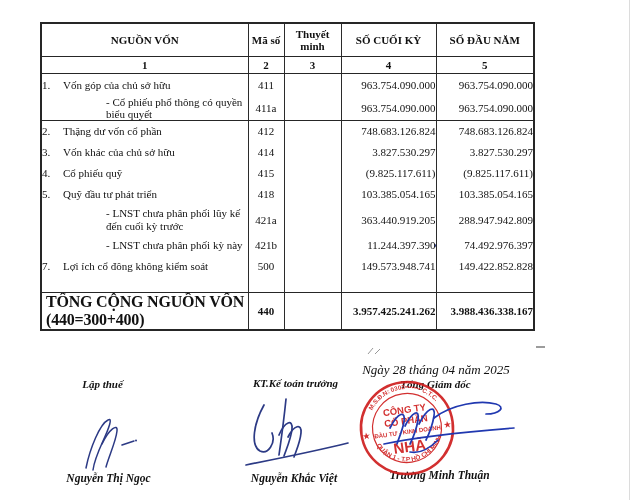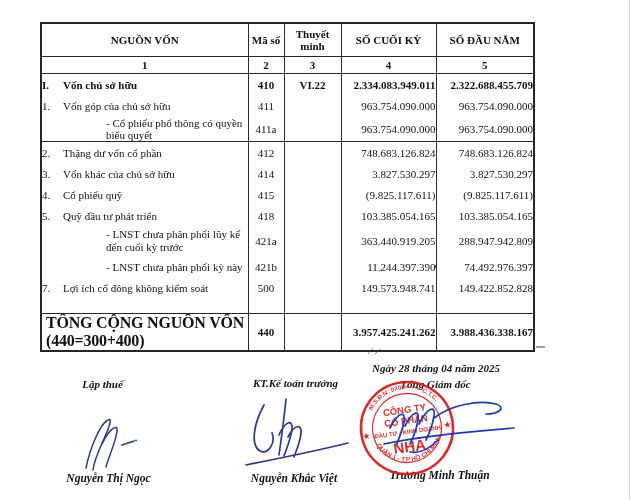--- a/index.html
+++ b/index.html
@@ -43,21 +43,21 @@
   }
   tr.total td.c-name{padding-left:4px;font-size:16px;letter-spacing:-0.2px;}
   .tick{
     position:absolute;right:-8px;top:2px;color:#2c3a85;font-size:12px;
     transform:rotate(-10deg);font-weight:bold;
   }
 
   
   .date-line{
     position:absolute;left:330px;top:362px;width:212px;text-align:center;
-    font-weight:bold;font-style:italic;font-size:11px;
+    font-weight:normal;font-style:italic;font-size:13px;
   }
   .sig-title{position:absolute;font-weight:bold;font-style:italic;font-size:11px;text-align:center;}
   .sig-title.t1{left:55px;top:378px;width:95px;}
   .sig-title.t2{left:243px;top:377px;width:105px;}
   .sig-title.t3{left:383px;top:378px;width:105px;}
   .sig-name{position:absolute;font-weight:bold;font-style:italic;font-size:11.5px;text-align:center;}
   .sig-name.n1{left:56px;top:472px;width:105px;}
   .sig-name.n2{left:240px;top:472px;width:108px;}
   .sig-name.n3{left:382px;top:469px;width:115px;}
 
@@ -96,27 +96,20 @@
       </tr>
       <tr>
         <th class="numhead">1</th>
         <th class="numhead">2</th>
         <th class="numhead">3</th>
         <th class="numhead">4</th>
         <th class="numhead">5</th>
       </tr>
     </thead>
     <tbody>
-        <tr class=" bold" style="height: 21px;">
-          <td class="c-name"><span class="num">I.</span><span>Vốn chủ sở hữu</span></td>
-          <td class="c-code">410</td>
-          <td class="c-note">VI.22</td>
-          <td class="c-end">2.334.083.949.011</td>
-          <td class="c-begin">2.322.688.455.709</td>
-        </tr>
         <tr class="" style="height: 22px;">
           <td class="c-name"><span class="num">1.</span><span>Vốn góp của chủ sở hữu</span></td>
           <td class="c-code">411</td>
           <td class="c-note"></td>
           <td class="c-end">963.754.090.000</td>
           <td class="c-begin">963.754.090.000</td>
         </tr>
         <tr class=" ind sep" style="height: 24px;">
           <td class="c-name"><span>- Cổ phiếu phổ thông có quyền biểu quyết</span></td>
           <td class="c-code">411a</td>

